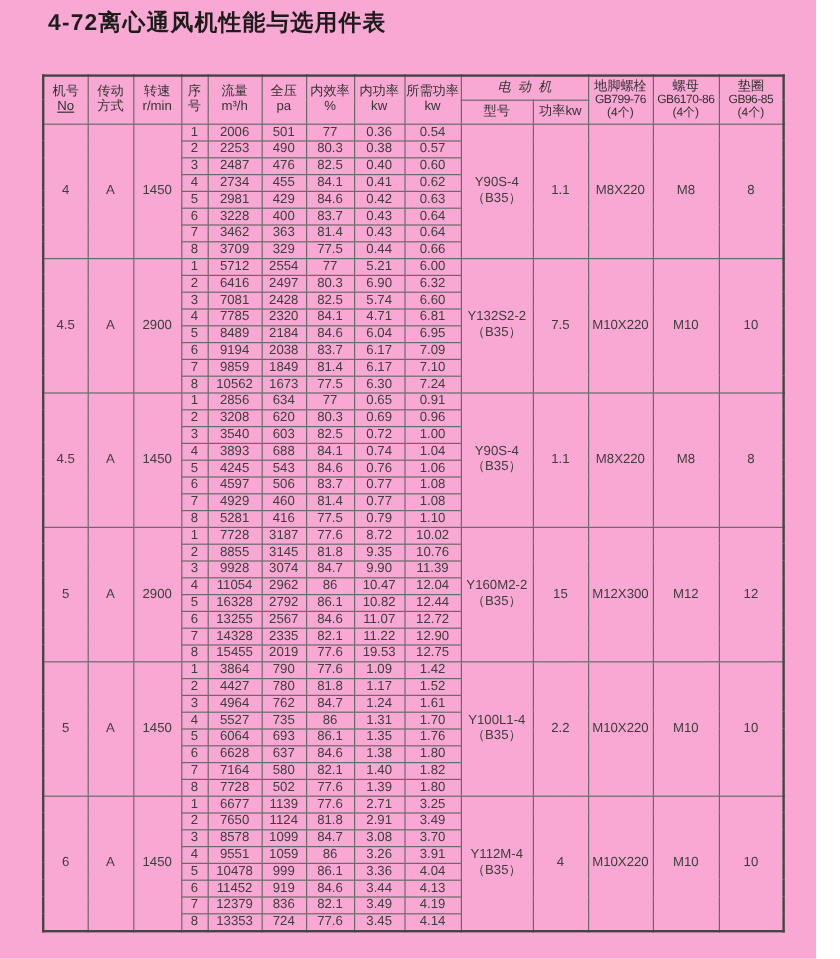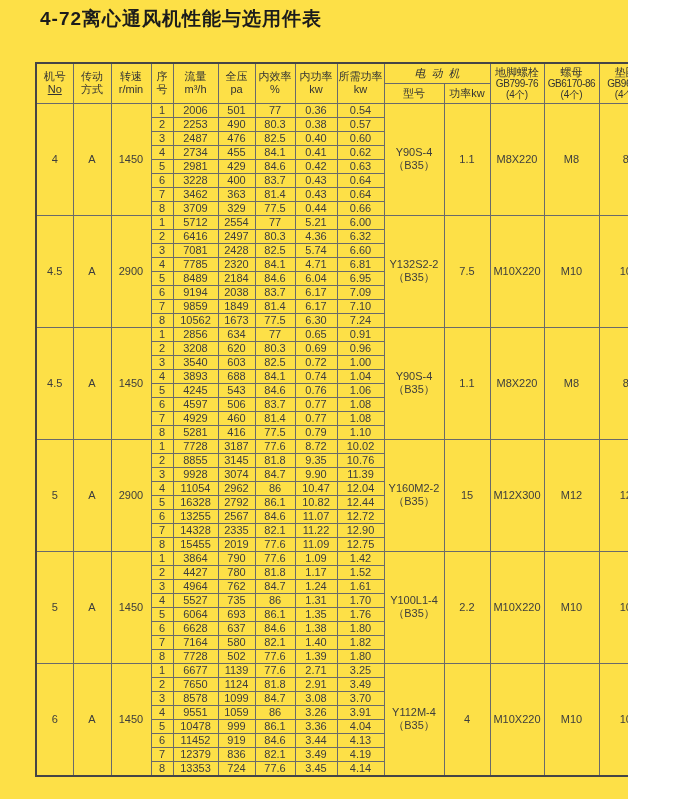--- a/index.html
+++ b/index.html
@@ -1,22 +1,22 @@
 <!DOCTYPE html>
 <html><head>
 <meta charset="utf-8">
 <style>
   * { box-sizing: border-box; margin: 0; padding: 0; }
   html, body { background: #ffffff; }
   body { font-family: "Liberation Sans", "DejaVu Sans", sans-serif; }
   .page {
     position: relative;
-    width: 628px;
+    width: 680px;
     height: 799px;
-    background: #fde047;
+    background: #f9a8d4;
     overflow: hidden;
     color: #3a3a3a;
   }
   .page-title {
     position: absolute;
     left: 40px;
     top: 6px;
     font-size: 19px;
     font-weight: bold;
     color: #1c1c1c;
@@ -231,21 +231,21 @@
           <td rowspan="8">7.5</td>
           <td rowspan="8">M10X220</td>
           <td rowspan="8">M10</td>
           <td rowspan="8">10</td>
         </tr>
         <tr>
           <td>2</td>
           <td>6416</td>
           <td>2497</td>
           <td>80.3</td>
-          <td>4.36</td>
+          <td>6.90</td>
           <td>6.32</td>
         </tr>
         <tr>
           <td>3</td>
           <td>7081</td>
           <td>2428</td>
           <td>82.5</td>
           <td>5.74</td>
           <td>6.60</td>
         </tr>
@@ -429,21 +429,21 @@
           <td>2335</td>
           <td>82.1</td>
           <td>11.22</td>
           <td>12.90</td>
         </tr>
         <tr>
           <td>8</td>
           <td>15455</td>
           <td>2019</td>
           <td>77.6</td>
-          <td>11.09</td>
+          <td>19.53</td>
           <td>12.75</td>
         </tr>
         <tr>
           <td rowspan="8">5</td>
           <td rowspan="8">A</td>
           <td rowspan="8">1450</td>
           <td>1</td>
           <td>3864</td>
           <td>790</td>
           <td>77.6</td>

